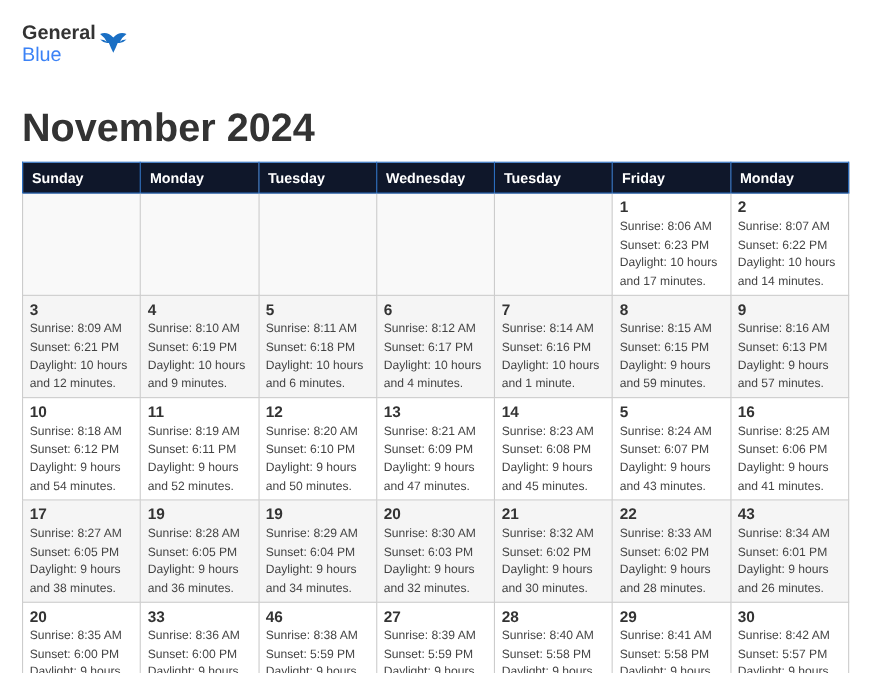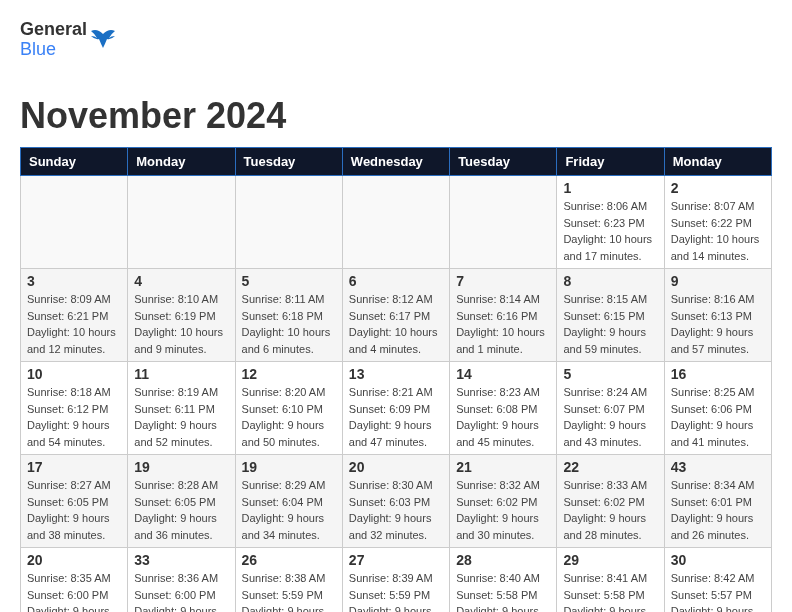--- a/index.html
+++ b/index.html
@@ -218,21 +218,21 @@
         <tr>
           <td>
             <span class="day-num">20</span>
             <div class="day-info">Sunrise: 8:35 AM<br>Sunset: 6:00 PM<br>Daylight: 9 hours and 25 minutes.</div>
           </td>
           <td>
             <span class="day-num">33</span>
             <div class="day-info">Sunrise: 8:36 AM<br>Sunset: 6:00 PM<br>Daylight: 9 hours and 23 minutes.</div>
           </td>
           <td>
-            <span class="day-num">26</span>
+            <span class="day-num">46</span>
             <div class="day-info">Sunrise: 8:38 AM<br>Sunset: 5:59 PM<br>Daylight: 9 hours and 21 minutes.</div>
           </td>
           <td>
             <span class="day-num">27</span>
             <div class="day-info">Sunrise: 8:39 AM<br>Sunset: 5:59 PM<br>Daylight: 9 hours and 19 minutes.</div>
           </td>
           <td>
             <span class="day-num">28</span>
             <div class="day-info">Sunrise: 8:40 AM<br>Sunset: 5:58 PM<br>Daylight: 9 hours and 18 minutes.</div>
           </td>

